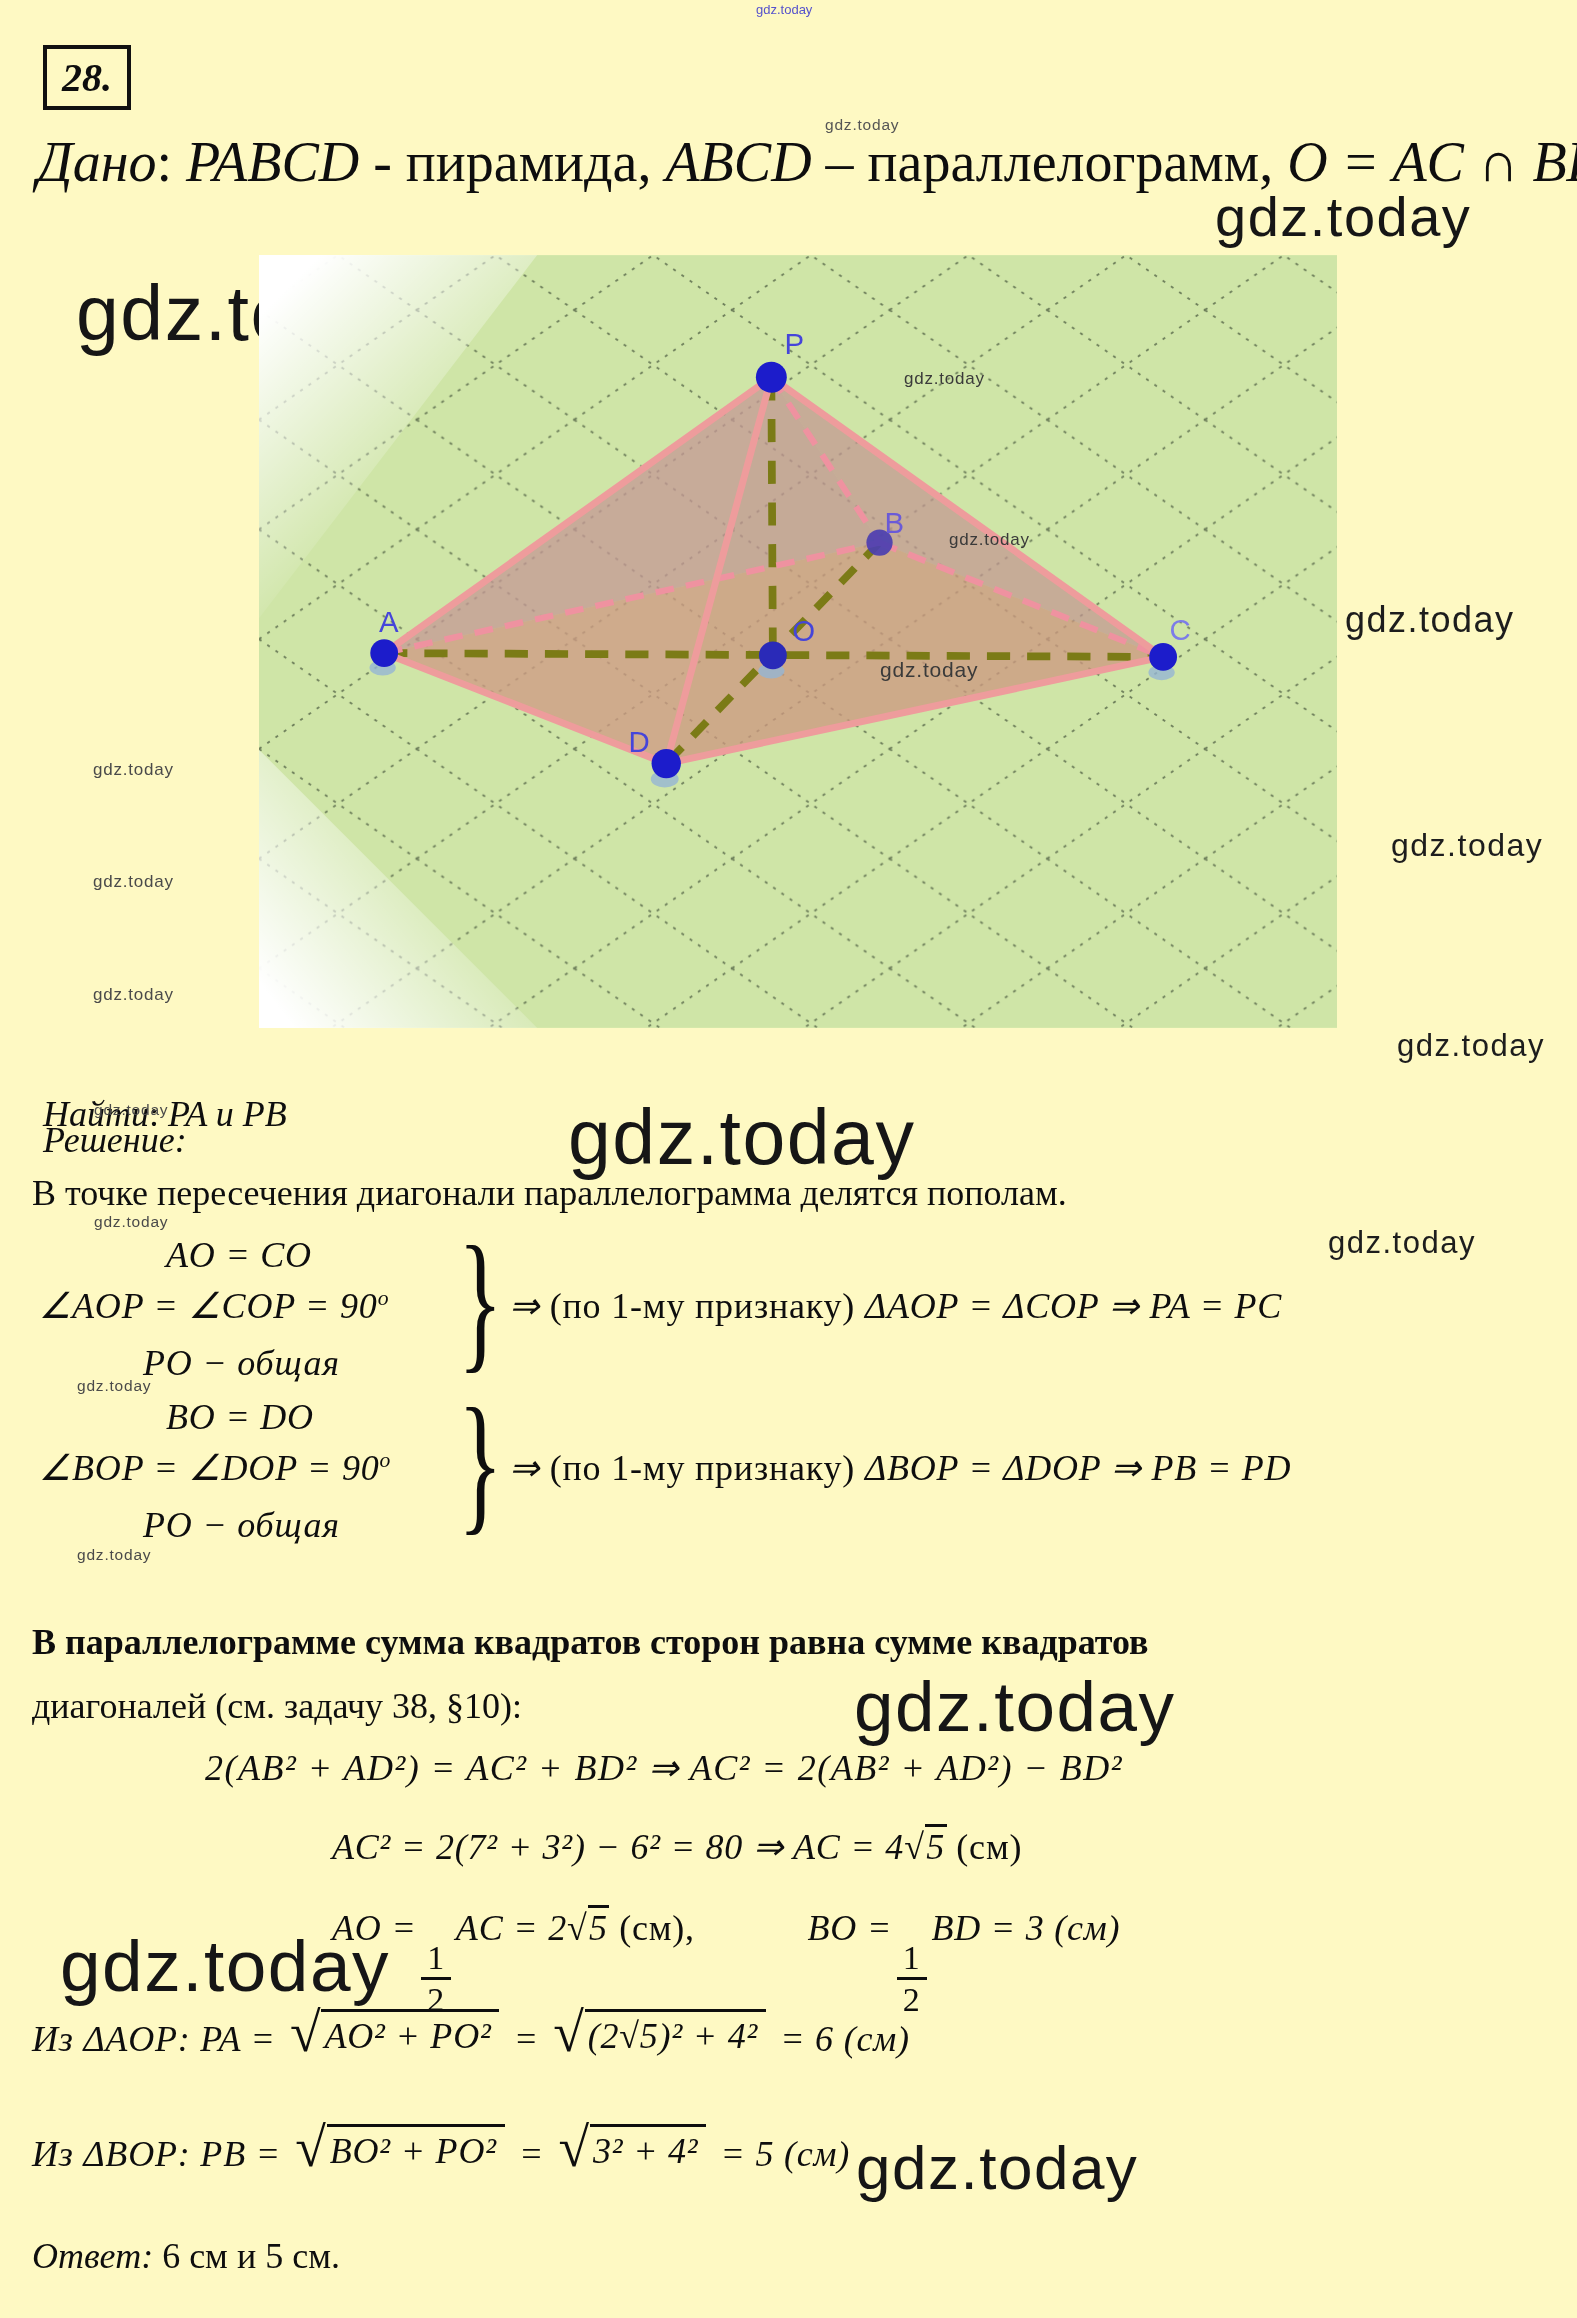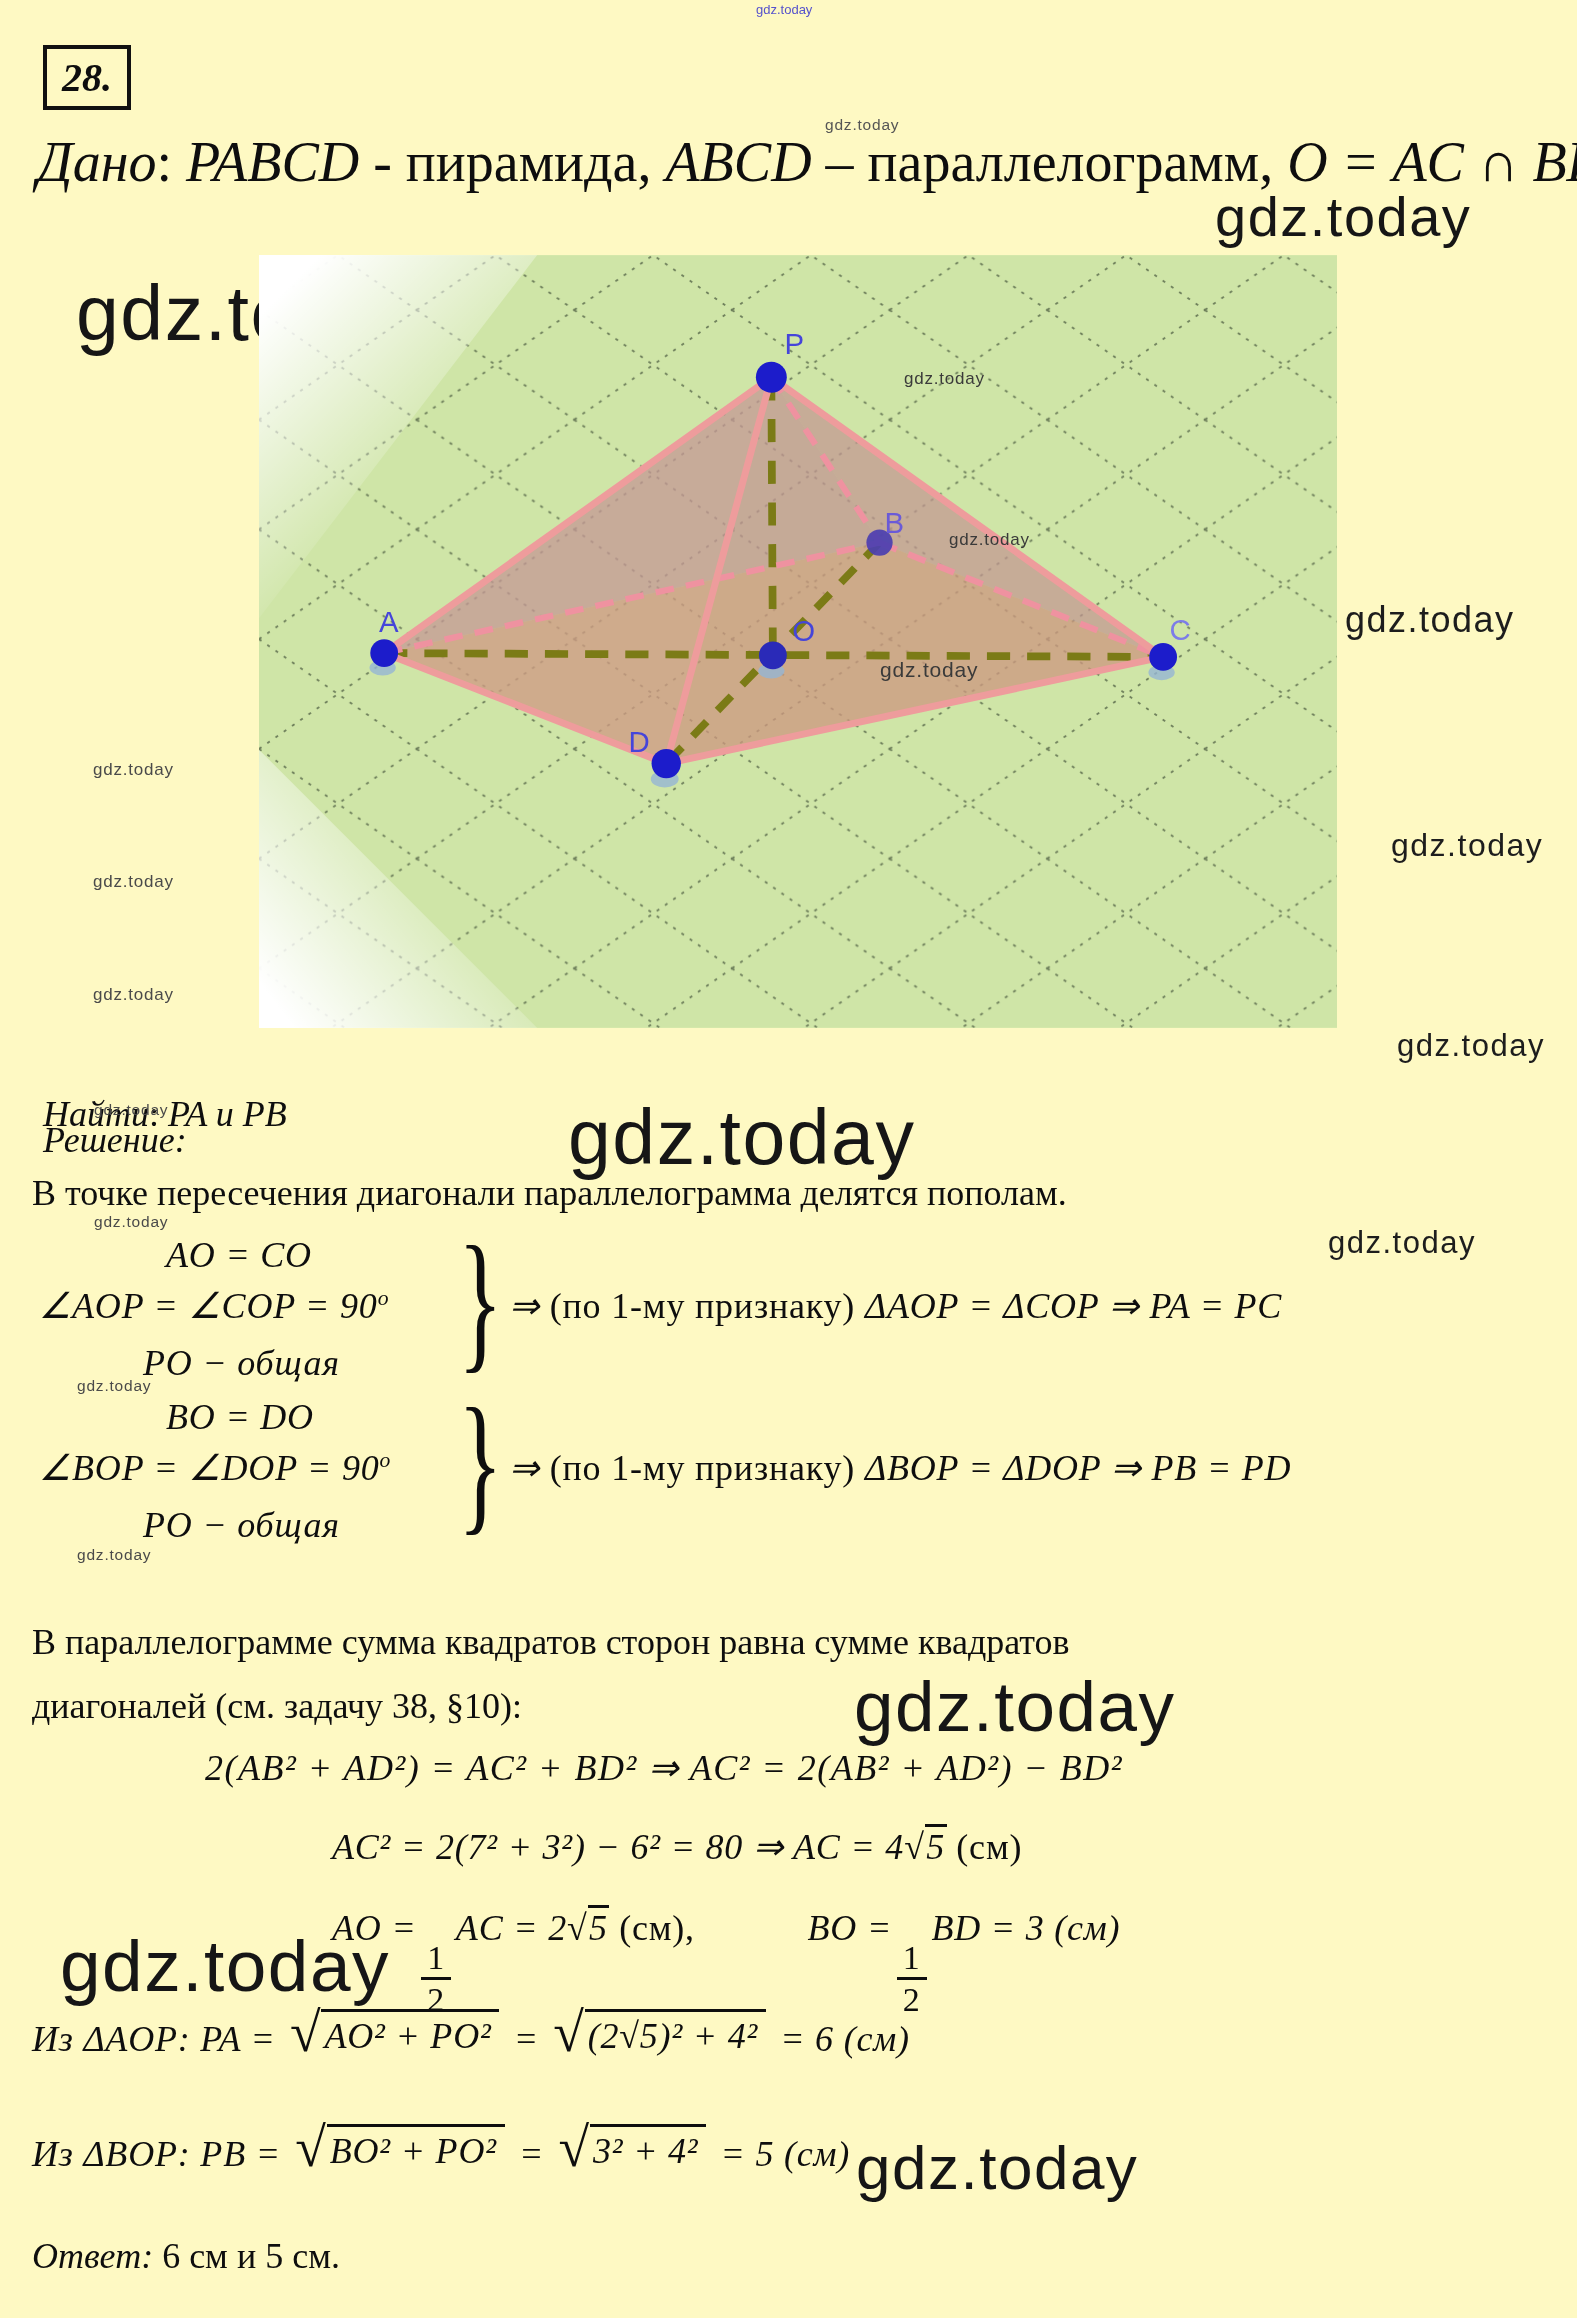--- a/index.html
+++ b/index.html
@@ -166,21 +166,21 @@
     <span>∠BOP = ∠DOP = 90</span><sup class="o">o</sup>
   </div>
   <div class="abs eq" style="left:143px;top:1504px;">PO − общая</div>
   <div class="abs brace" style="left:458px;top:1385px;">}</div>
   <div class="abs eq" style="left:509px;top:1447px;">
     <span>⇒ </span><span class="up">(по 1-му признаку) </span><span>ΔBOP = ΔDOP ⇒ PB = PD</span>
   </div>
 
   <div class="abs wm-sm" style="left:77px;top:1546px;font-size:15.5px;">gdz.today</div>
 
-  <div class="abs ser" style="left:32px;top:1621px;">В параллелограмме сумма квадратов сторон равна сумме квадратов</div>
+  <div class="abs ser" style="left:32px;top:1621px;font-weight:bold;">В параллелограмме сумма квадратов сторон равна сумме квадратов</div>
   <div class="abs ser" style="left:32px;top:1685px;">диагоналей (см. задачу 38, §10):</div>
 
   <div class="abs wm" style="left:854px;top:1666px;font-size:71px;">gdz.today</div>
 
   <div class="abs eq" style="left:205px;top:1747px;letter-spacing:1.5px;">2(AB² + AD²) = AC² + BD² ⇒ AC² = 2(AB² + AD²) − BD²</div>
 
   <div class="abs eq" style="left:332px;top:1826px;">
     <span>AC² = 2(7² + 3²) − 6² = 80 ⇒ AC = 4</span><span class="rad5"><span class="sign">√</span><span class="body">5</span></span><span class="up"> (см)</span>
   </div>
 

